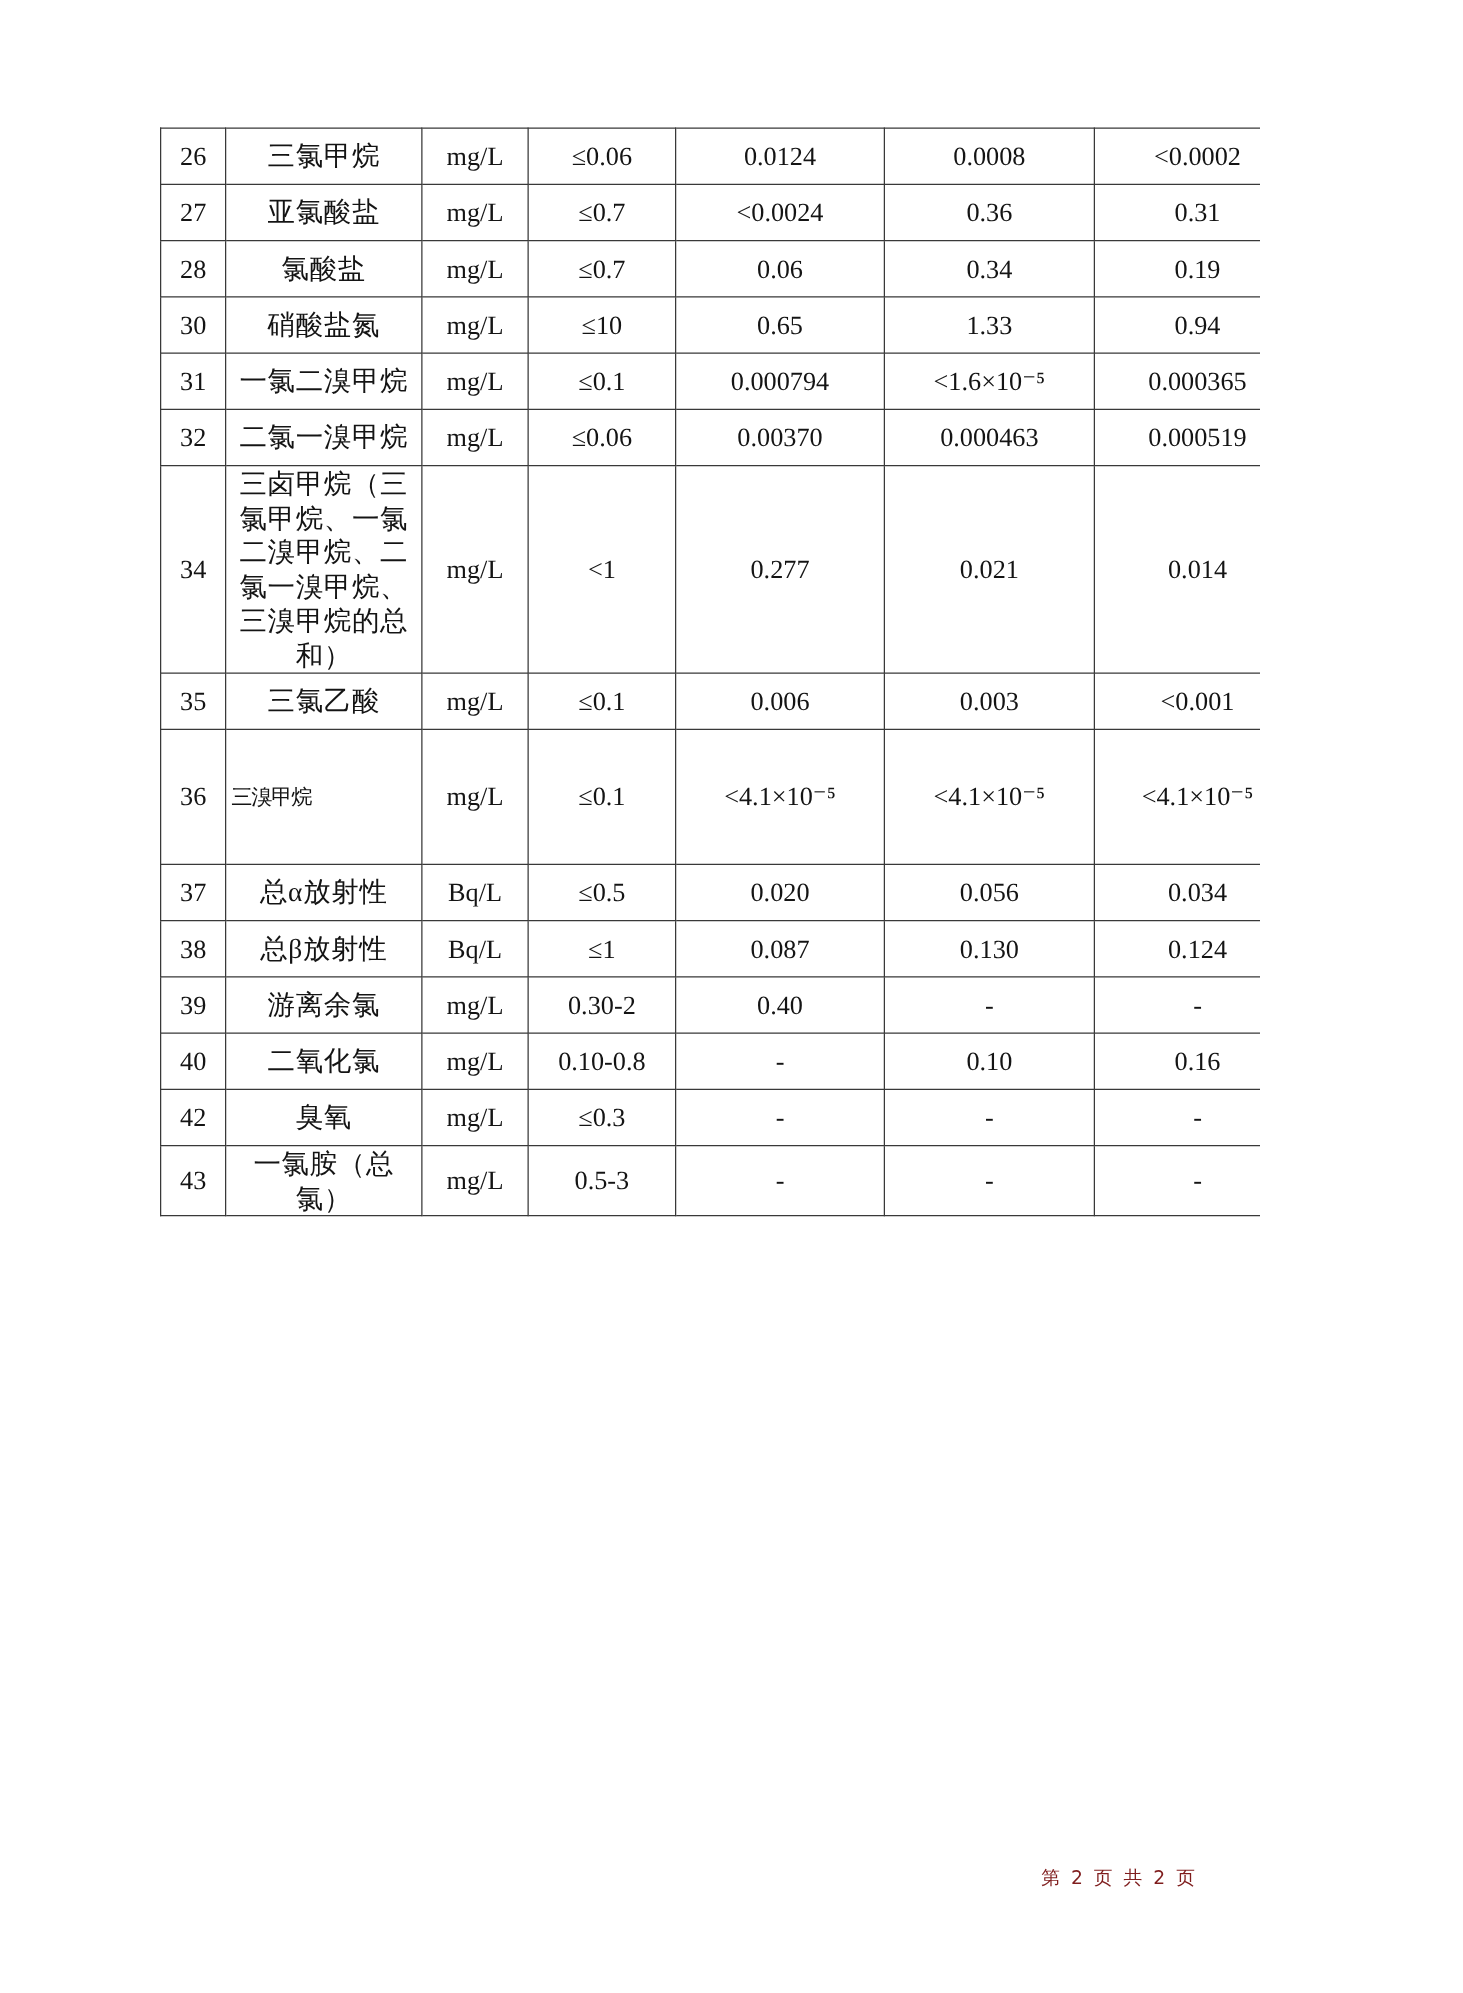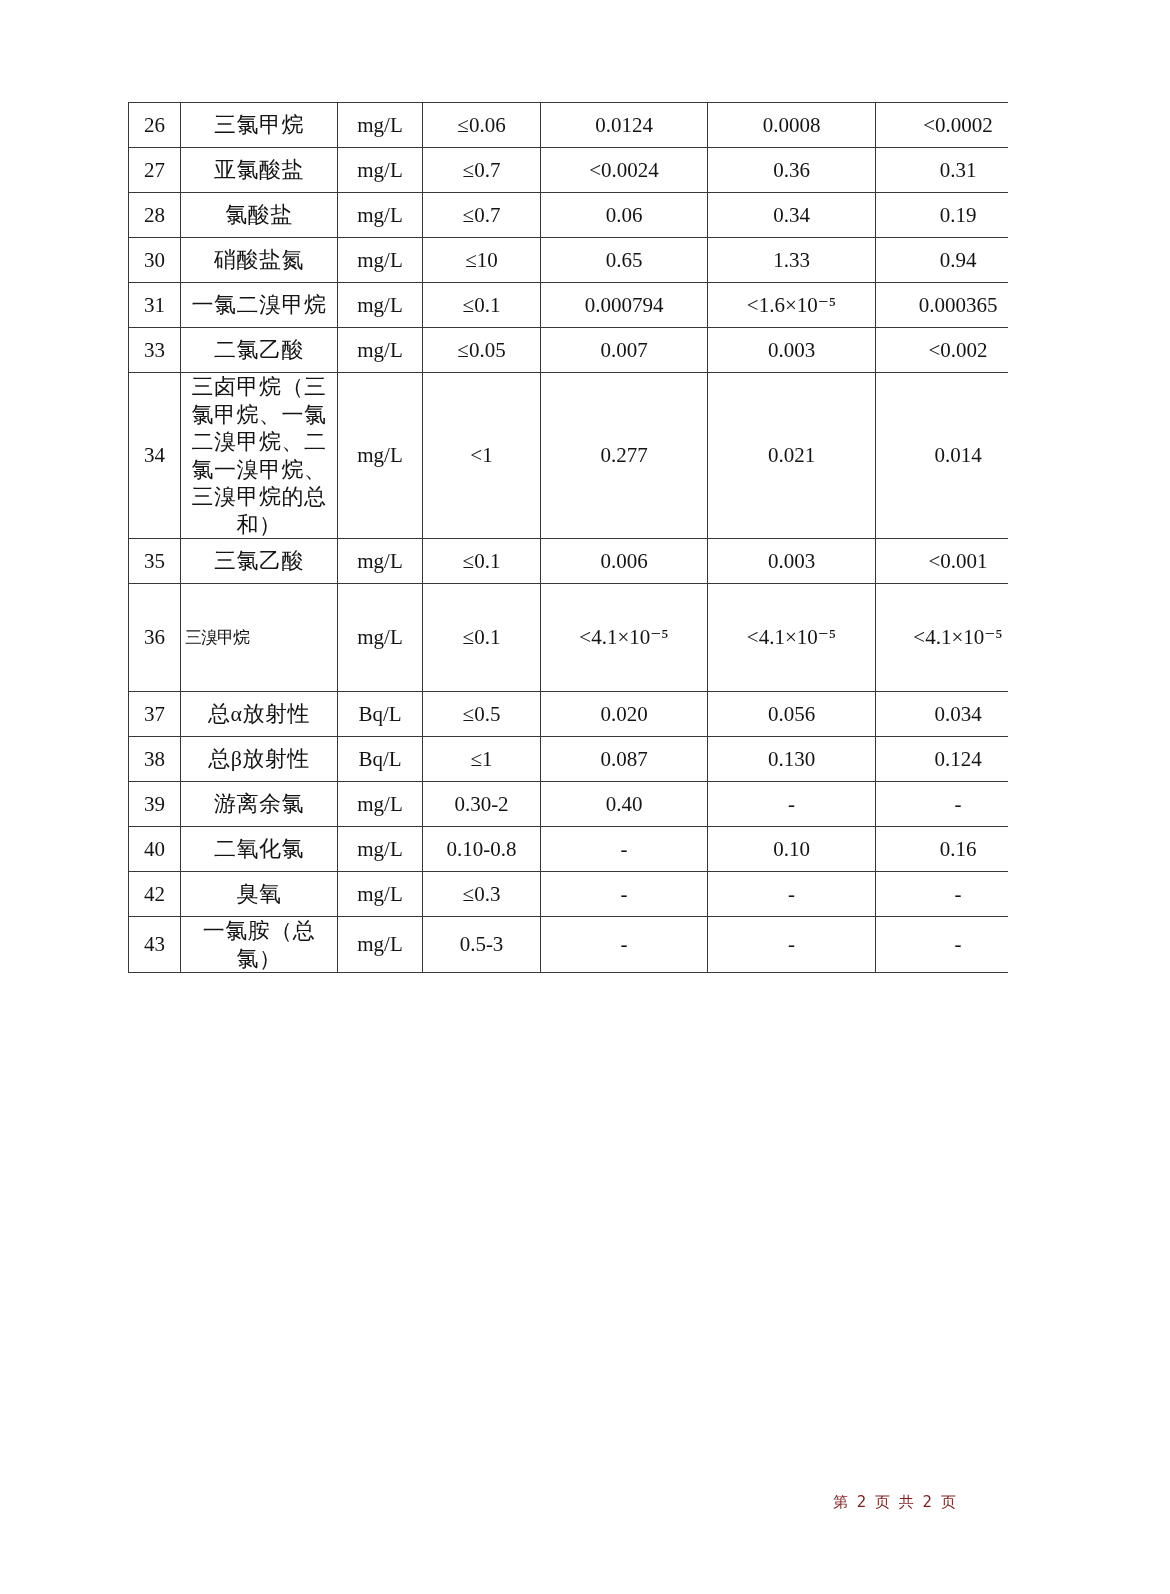--- a/index.html
+++ b/index.html
@@ -123,27 +123,27 @@
         <tr>
           <td class="num">31</td>
           <td class="name">一氯二溴甲烷</td>
           <td class="num">mg/L</td>
           <td class="num">≤0.1</td>
           <td class="num">0.000794</td>
           <td class="num">&lt;1.6×10⁻⁵</td>
           <td class="num">0.000365</td>
         </tr>
         <tr>
-          <td class="num">33</td>
-          <td class="name">二氯乙酸</td>
-          <td class="num">mg/L</td>
-          <td class="num">≤0.05</td>
-          <td class="num">0.007</td>
-          <td class="num">0.003</td>
-          <td class="num">&lt;0.002</td>
+          <td class="num">32</td>
+          <td class="name">二氯一溴甲烷</td>
+          <td class="num">mg/L</td>
+          <td class="num">≤0.06</td>
+          <td class="num">0.00370</td>
+          <td class="num">0.000463</td>
+          <td class="num">0.000519</td>
         </tr>
         <tr>
           <td class="num">34</td>
           <td class="name">三卤甲烷（三氯甲烷、一氯二溴甲烷、二氯一溴甲烷、三溴甲烷的总和）</td>
           <td class="num">mg/L</td>
           <td class="num">&lt;1</td>
           <td class="num">0.277</td>
           <td class="num">0.021</td>
           <td class="num">0.014</td>
         </tr>

